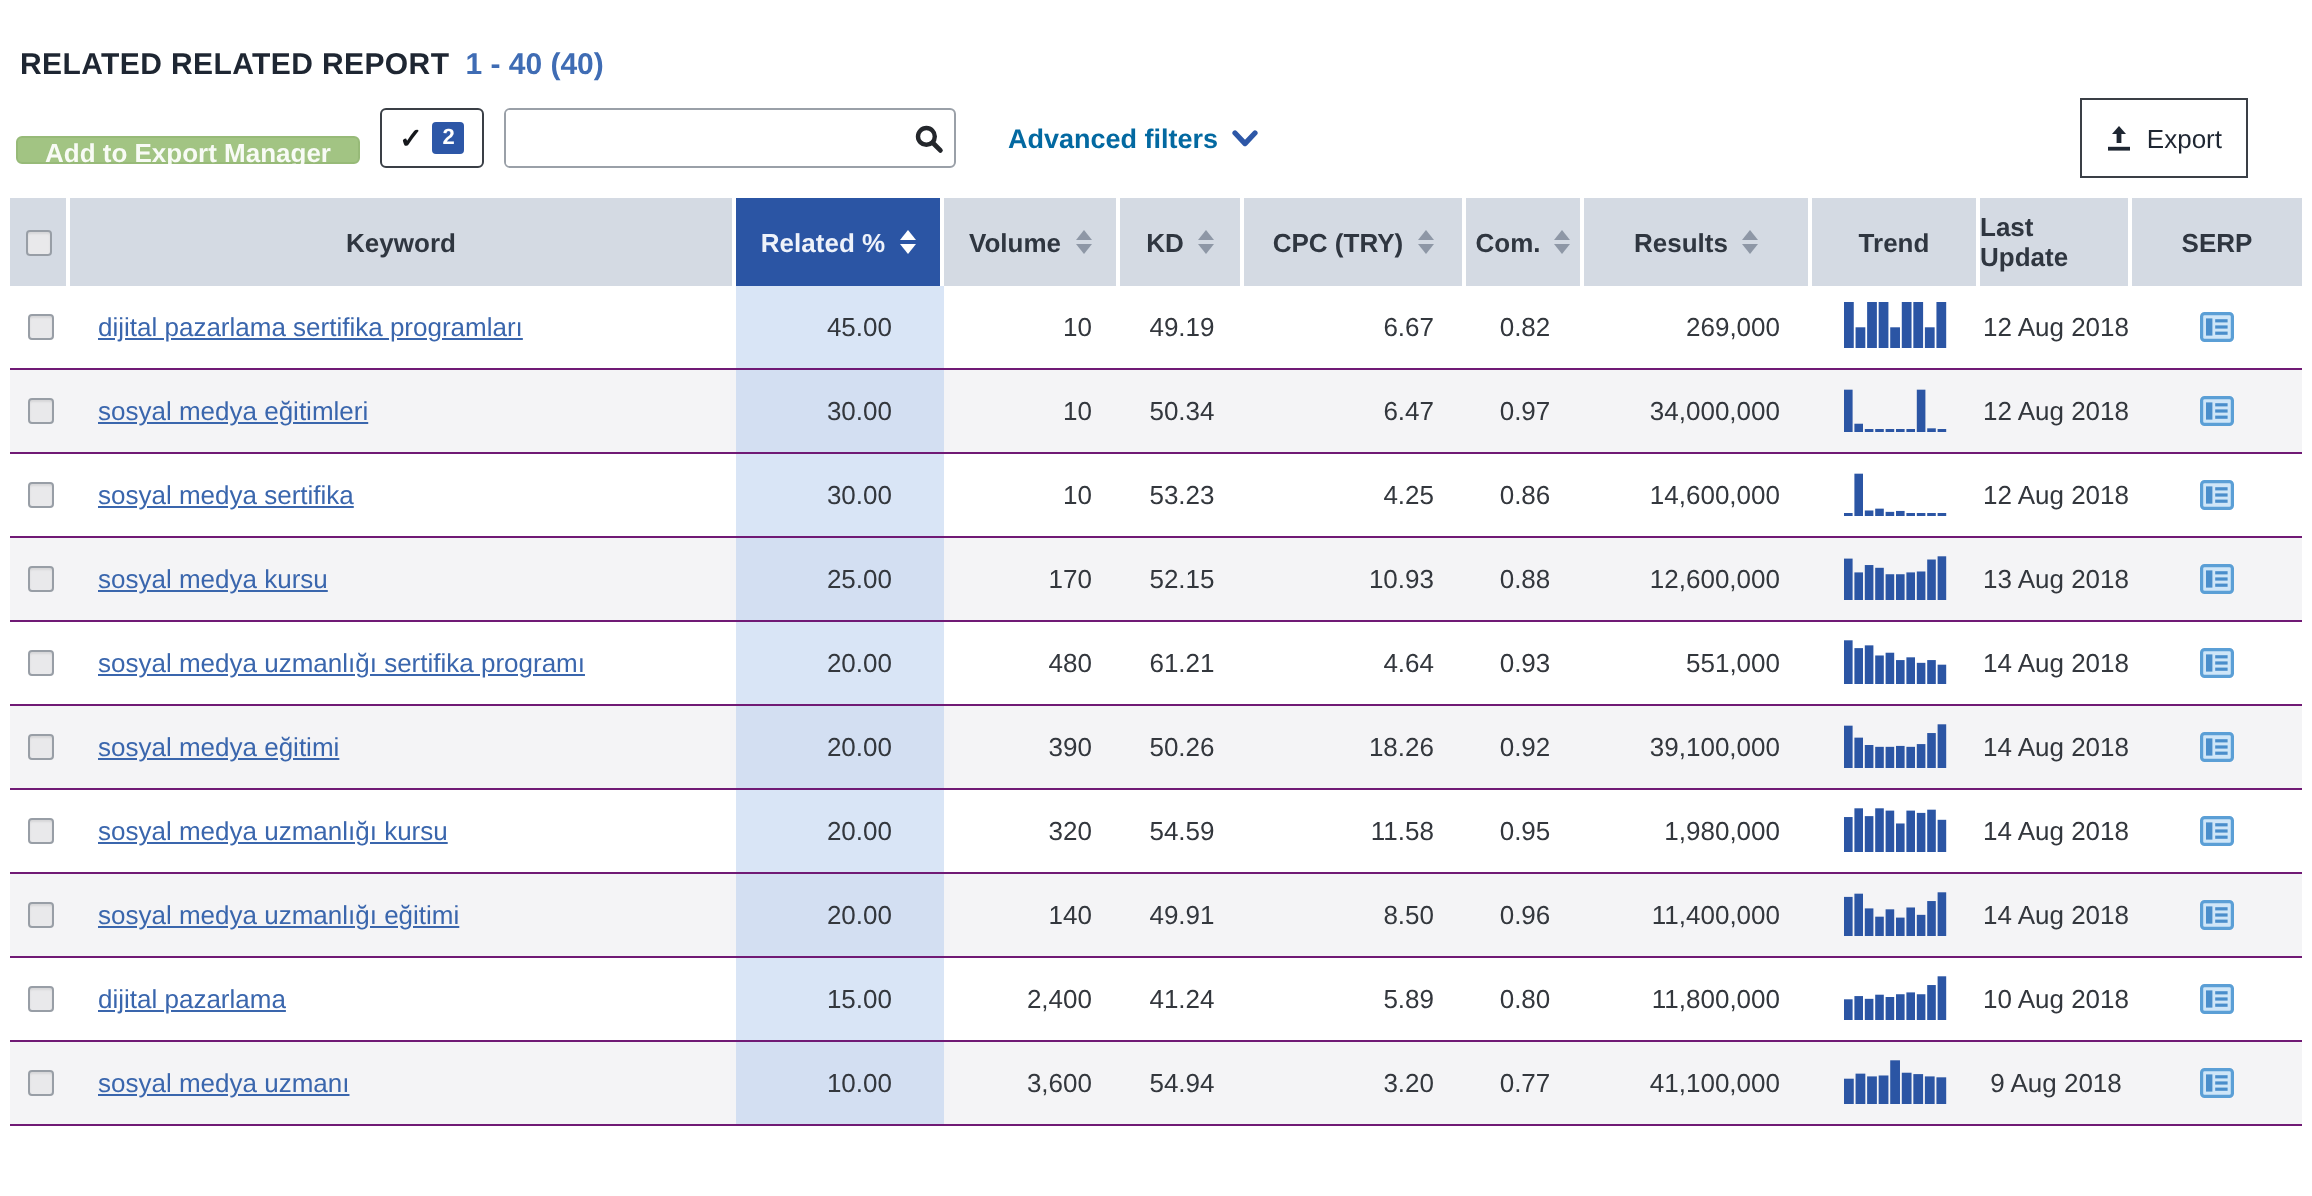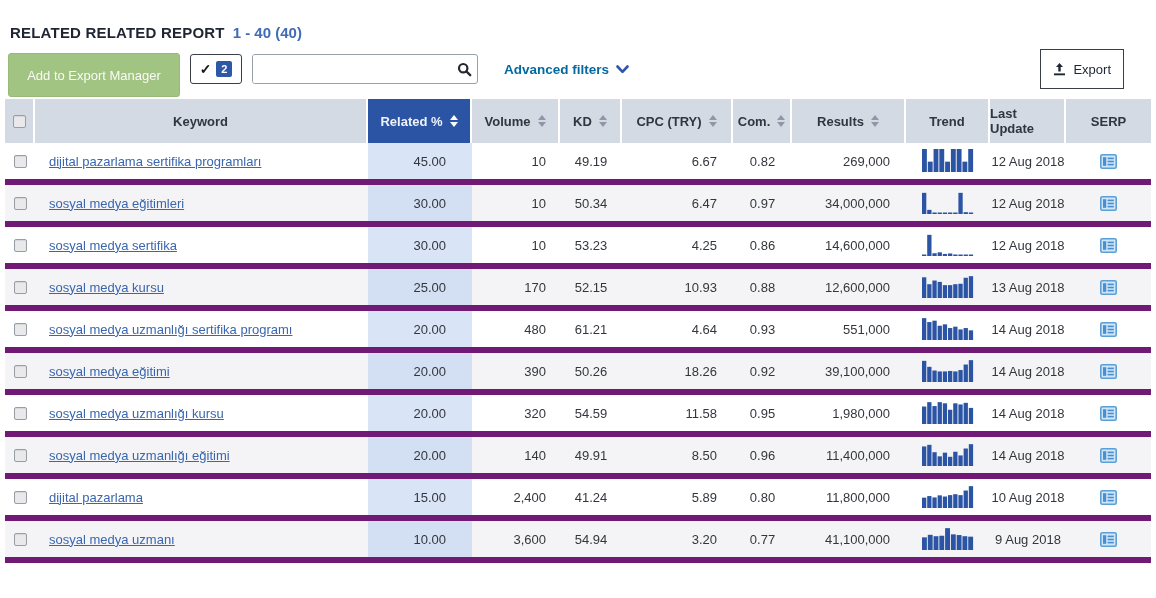--- a/index.html
+++ b/index.html
@@ -6,22 +6,22 @@
   html,body { width:1156px; height:598px; background:#ffffff; font-family:"Liberation Sans", sans-serif; }
   .page { position:relative; width:1156px; height:598px; overflow:hidden; }
 
   
   .report-header { margin:24px 0 0 10px; display:flex; align-items:baseline; gap:8px; }
   .report-title { font-size:15px; font-weight:800; color:#1e2632; letter-spacing:.2px; }
   .report-range { font-size:15px; font-weight:600; color:#3f6cb4; }
 
   
   .toolbar { margin:12px 0 0 8px; display:flex; align-items:center; height:32px; padding-right:32px; }
-  .btn-green { width:172px; height:44px; background:#a2c483; border:1px solid #97ba78; border-radius:3px;
-    color:rgba(255,255,255,.92); font-size:13px; font-weight:400; font-family:inherit; cursor:pointer;margin-top:12px; }
+  .btn-green { width:172px; height:14px; background:#a2c483; border:1px solid #97ba78; border-radius:3px;
+    color:rgba(255,255,255,.92); font-size:13px; font-weight:700; font-family:inherit; cursor:pointer;margin-top:12px; }
   .btn-check { margin-left:10px; height:30px; min-width:52px; background:#ffffff; border:1px solid #3a3f46;
     border-radius:3px; display:flex; align-items:center; justify-content:center; gap:5px; cursor:pointer; }
   .btn-check .check { font-size:14px; font-weight:700; color:#16181c; line-height:1; }
   .count-badge { background:#2d57a7; color:#fff; font-size:11px; font-weight:700; min-width:16px; height:16px;
     border-radius:2px; display:flex; align-items:center; justify-content:center; padding:0 3px; }
   .searchbox { margin-left:10px; width:226px; height:30px; border:1px solid #9aa0a8; border-radius:3px;
     background:#fff; display:flex; align-items:center; overflow:hidden; }
   .searchbox input { flex:1; height:100%; border:none; outline:none; padding:0 6px; font-size:13px; font-family:inherit; }
   .searchbox .mag { width:26px; height:100%; display:flex; align-items:center; justify-content:center; cursor:pointer; }
   .adv { margin-left:26px; display:flex; align-items:center; gap:7px; color:#0369a1; font-size:13.5px;
@@ -38,21 +38,21 @@
     font-size:13px; font-weight:700; color:#2f3640; border-right:2px solid #ffffff; cursor:default; }
   .hcell:last-child { border-right:none; }
   .hcell.sortable { cursor:pointer; }
   .hcell.active { background:#2b55a4; color:#eef2fa; }
   .sorticon { display:flex; flex-direction:column; gap:2px; }
   .sorticon .up { width:0; height:0; border-left:4px solid transparent; border-right:4px solid transparent; border-bottom:5px solid #8e97a6; }
   .sorticon .dn { width:0; height:0; border-left:4px solid transparent; border-right:4px solid transparent; border-top:5px solid #8e97a6; }
   .hcell.active .sorticon .up { border-bottom-color:#ffffff; }
   .hcell.active .sorticon .dn { border-top-color:#ffffff; }
 
-  .row { height:42px; border-bottom:6px solid #701a75; background:#ffffff; }
+  .row { height:42px; border-bottom:1px solid #701a75; background:#ffffff; }
   .row.alt { background:#f4f4f6; }
   .cell { display:flex; align-items:center; font-size:13px; color:#33373d; }
   .cell.c-select { justify-content:center; }
   .cell.c-keyword { justify-content:flex-start; padding-left:14px; }
   .cell.c-keyword a { color:#3a66ad; text-decoration:underline; cursor:pointer; }
   .cell.c-related { background:#d9e5f6; justify-content:flex-end; padding-right:26px; font-weight:400; }
   .row.alt .cell.c-related { background:#d3dff2; }
   .cell.c-volume { justify-content:flex-end; padding-right:14px; }
   .cell.c-kd { justify-content:center; }
   .cell.c-cpc { justify-content:flex-end; padding-right:16px; }

